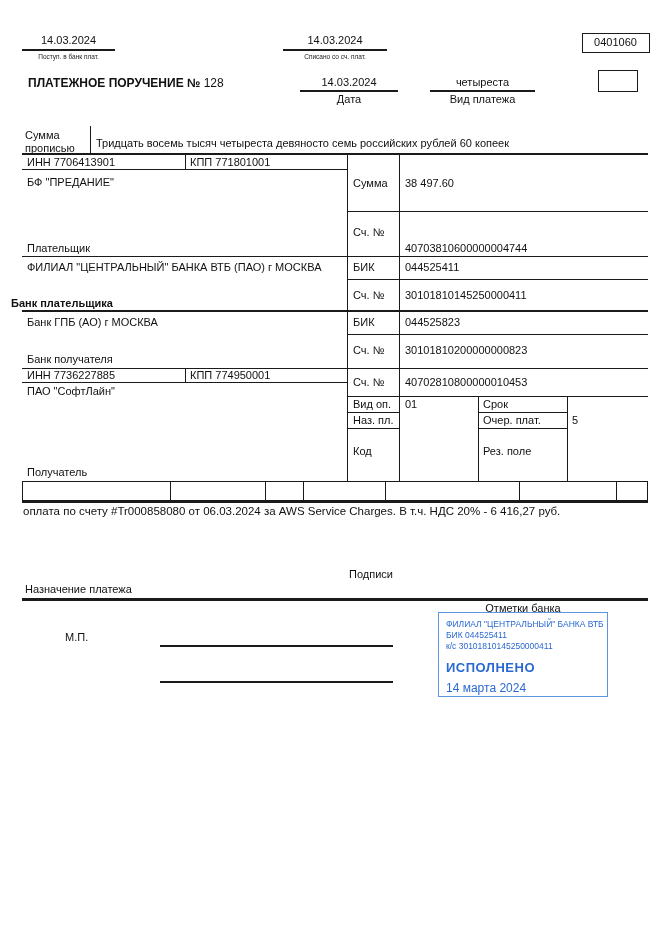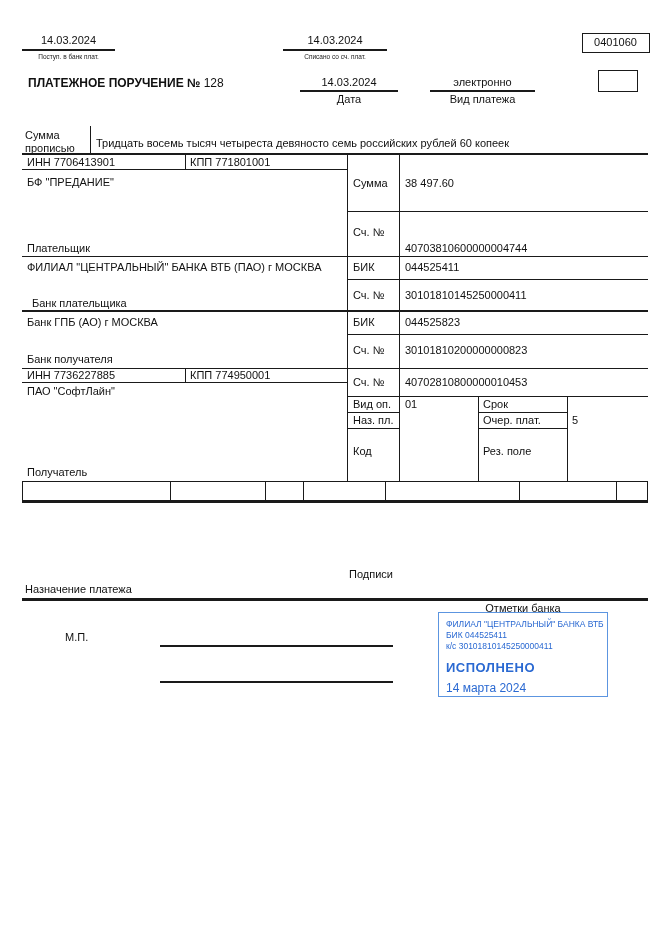--- a/index.html
+++ b/index.html
@@ -35,21 +35,21 @@
   </div>
 
   <div class="t b" style="left:28px;top:77px;font-size:12px;">
     <span>ПЛАТЕЖНОЕ ПОРУЧЕНИЕ №</span>
     <span style="font-weight:normal;">128</span>
   </div>
   <div class="t c" style="left:300px;top:76px;width:98px;">14.03.2024</div>
   <div class="hline" style="left:300px;top:90px;width:98px;height:1.5px;"></div>
   <div class="t c" style="left:300px;top:93px;width:98px;">Дата</div>
 
-  <div class="t c" style="left:430px;top:76px;width:105px;">электронно</div>
+  <div class="t c" style="left:430px;top:76px;width:105px;">четыреста</div>
   <div class="hline" style="left:430px;top:90px;width:105px;height:1.5px;"></div>
   <div class="t c" style="left:430px;top:93px;width:105px;">Вид платежа</div>
 
   <div class="box" style="left:598px;top:70px;width:40px;height:22px;"></div>
 
   <div class="t" style="left:25px;top:129px;">Сумма</div>
   <div class="t" style="left:25px;top:142px;">прописью</div>
   <div class="vline" style="left:90px;top:126px;height:28px;"></div>
   <div class="t" style="left:96px;top:137px;">Тридцать восемь тысяч четыреста девяносто семь российских рублей 60 копеек</div>
 
@@ -89,21 +89,21 @@
   <div class="t" style="left:27px;top:156px;">ИНН 7706413901</div>
   <div class="t" style="left:190px;top:156px;">КПП 771801001</div>
   <div class="t" style="left:27px;top:176px;">БФ "ПРЕДАНИЕ"</div>
   <div class="t" style="left:27px;top:242px;text-align:center;">Плательщик</div>
   <div class="t" style="left:353px;top:177px;">Сумма</div>
   <div class="t" style="left:405px;top:177px;">38 497.60</div>
   <div class="t" style="left:353px;top:226px;">Сч. №</div>
   <div class="t" style="left:405px;top:242px;">40703810600000004744</div>
 
   <div class="t" style="left:27px;top:261px;">ФИЛИАЛ "ЦЕНТРАЛЬНЫЙ" БАНКА ВТБ (ПАО) г МОСКВА</div>
-  <div class="t" style="left:32px;top:297px;">Банк плательщика</div>
+  <div class="t" style="left:11px;top:297px;font-weight:bold;">Банк плательщика</div>
   <div class="t" style="left:353px;top:261px;">БИК</div>
   <div class="t" style="left:405px;top:261px;">044525411</div>
   <div class="t" style="left:353px;top:289px;">Сч. №</div>
   <div class="t" style="left:405px;top:289px;">30101810145250000411</div>
 
   <div class="t" style="left:27px;top:316px;">Банк ГПБ (АО) г МОСКВА</div>
   <div class="t" style="left:27px;top:353px;">Банк получателя</div>
   <div class="t" style="left:353px;top:316px;">БИК</div>
   <div class="t" style="left:405px;top:316px;">044525823</div>
   <div class="t" style="left:353px;top:344px;">Сч. №</div>
@@ -118,20 +118,21 @@
 
   <div class="t" style="left:353px;top:398px;">Вид оп.</div>
   <div class="t" style="left:405px;top:398px;">01</div>
   <div class="t" style="left:483px;top:398px;">Срок</div>
   <div class="t" style="left:353px;top:414px;">Наз. пл.</div>
   <div class="t" style="left:483px;top:414px;">Очер. плат.</div>
   <div class="t" style="left:572px;top:414px;">5</div>
   <div class="t" style="left:353px;top:445px;">Код</div>
   <div class="t" style="left:483px;top:445px;">Рез. поле</div>
 
+  <div class="t" style="left:23px;top:505px;font-size:11.5px;">оплата по счету #Tr000858080 от 06.03.2024 за AWS Service Charges. В т.ч. НДС 20% - 6 416,27 руб.</div>
   <div class="t" style="left:25px;top:583px;">Назначение платежа</div>
   <div class="hline" style="left:22px;top:598px;width:626px;height:2.5px;"></div>
 
   <div class="t c" style="left:160px;top:568px;width:233px;text-align:right;">Подписи</div>
   <div class="t c" style="left:438px;top:602px;width:170px;">Отметки банка</div>
   <div class="t" style="left:65px;top:631px;">М.П.</div>
   <div class="hline" style="left:160px;top:645px;width:233px;height:2px;"></div>
   <div class="hline" style="left:160px;top:681px;width:233px;height:2px;"></div>
 
   <div class="stamp" style="left:438px;top:612px;width:170px;height:85px;">

